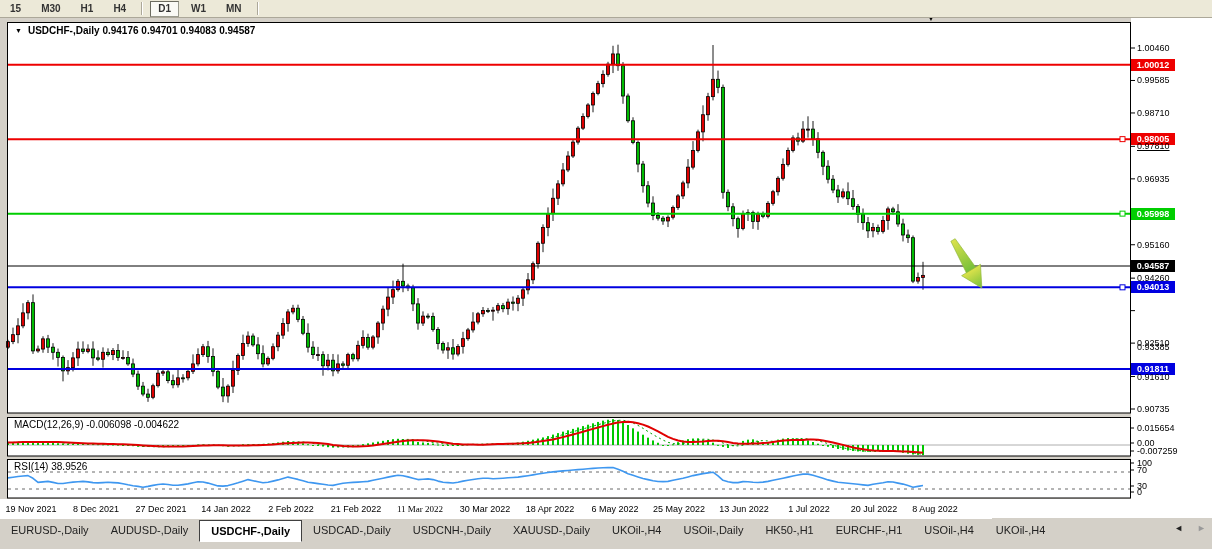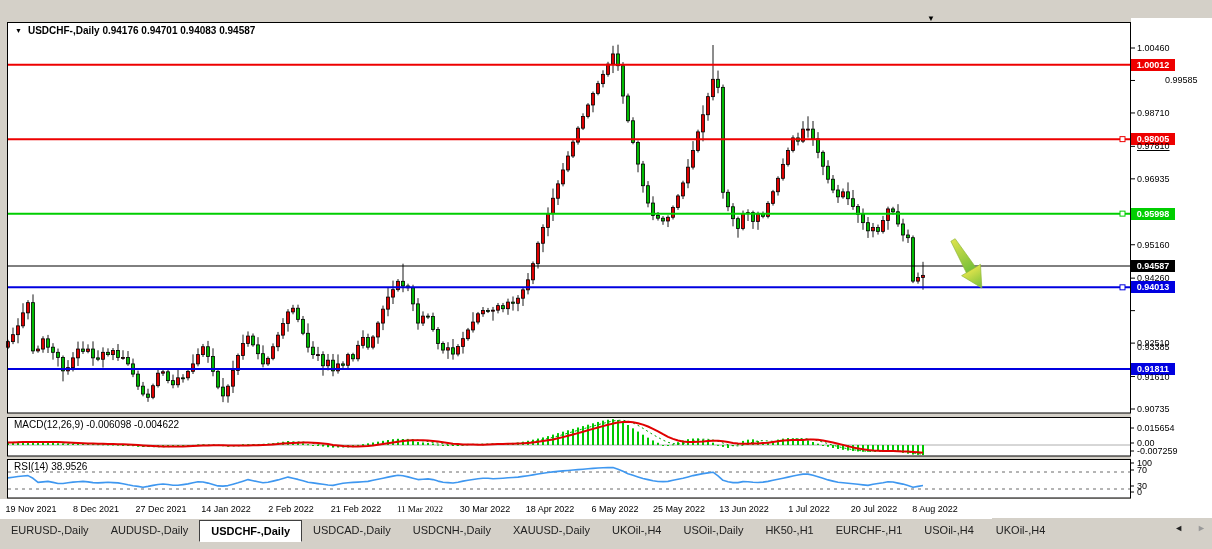--- a/index.html
+++ b/index.html
@@ -37,20 +37,31 @@
   .tab.active{background:#fff;border:1px solid #404040;border-bottom:1px solid #fff;font-weight:bold;color:#000;
               margin-top:-2px;padding-top:4px;}
   .tsep{width:1px;height:12px;background:#808080;margin-top:3px;}
   #tabscroll{position:absolute;right:6px;top:524px;z-index:7;font-size:9px;display:flex;gap:14px;}
   #tabscroll span{cursor:pointer;line-height:9px;}
 </style>
 </head>
 <body>
 
 <div id="app">
+  <div id="toolbar">
+      <div class="tfbtn">15</div>
+      <div class="tfbtn">M30</div>
+      <div class="tfbtn">H1</div>
+      <div class="tfbtn">H4</div>
+      <div class="tbsep"></div>
+      <div class="tfbtn active">D1</div>
+      <div class="tfbtn">W1</div>
+      <div class="tfbtn">MN</div>
+      <div class="tbsep"></div>
+    </div>
   <div id="axisbg"></div>
   <div id="datestrip"></div>
   <svg id="chart" width="1212" height="549">
     <defs>
       <linearGradient id="arrowGrad" x1="0" y1="0" x2="0" y2="1">
         <stop offset="0" stop-color="#dce24b"></stop>
         <stop offset="1" stop-color="#74bf3a"></stop>
       </linearGradient>
     </defs>
   <rect x="7.5" y="22.5" width="1123" height="390.5" fill="#ffffff" stroke="none"></rect>
@@ -650,21 +661,21 @@
       <line x1="1131" y1="492" x2="1134" y2="492" stroke="#000" stroke-width="1"></line>
     </svg>
   <div id="overlay">
       <div class="ltag" style="top: 58.6301px; background: rgb(238, 0, 0);">1.00012</div>
       <div class="ltag" style="top: 133.132px; background: rgb(238, 0, 0);">0.98005</div>
       <div class="ltag" style="top: 207.633px; background: rgb(0, 206, 0);">0.95998</div>
       <div class="ltag" style="top: 260.011px; background: rgb(0, 0, 0);">0.94587</div>
       <div class="ltag" style="top: 281.318px; background: rgb(0, 0, 224);">0.94013</div>
       <div class="ltag" style="top: 363.058px; background: rgb(0, 0, 224);">0.91811</div>
       <div class="ptick" style="top: 43px;">1.00460</div>
-      <div class="ptick" style="top: 75.4807px; margin-left: 28px;">0.99585</div>
+      <div class="ptick" style="top: 75.4807px;">0.99585</div>
       <div class="ptick" style="top: 107.961px;">0.98710</div>
       <div class="ptick" style="top: 141.37px; text-decoration: underline;">0.97810</div>
       <div class="ptick" style="top: 173.851px;">0.96935</div>
       <div class="ptick" style="top: 239.74px;">0.95160</div>
       <div class="ptick" style="top: 273.149px;">0.94260</div>
       <div class="ptick" style="top: 305.63px; margin-top: 36px;">0.93385</div>
       <div class="ptick" style="top: 338.111px;">0.92510</div>
       <div class="ptick" style="top: 371.519px;">0.91610</div>
       <div class="ptick" style="top: 404px;">0.90735</div>
       <div class="indtick" style="top: 423px;">0.015654</div>

